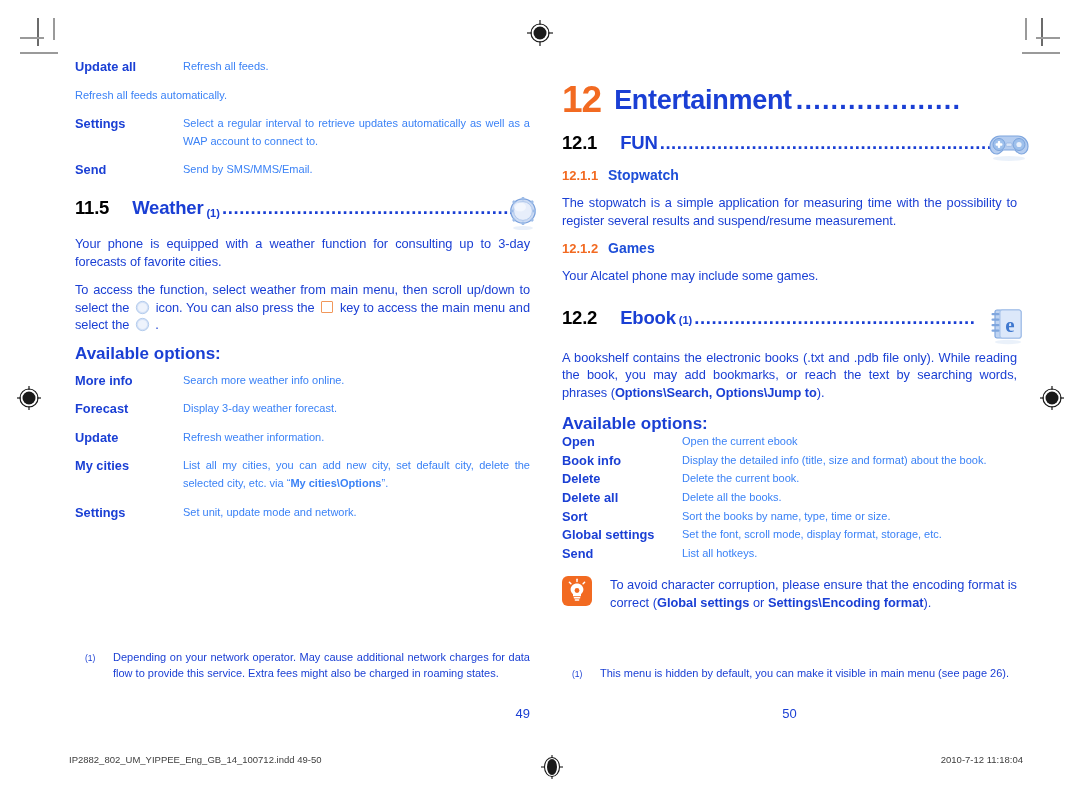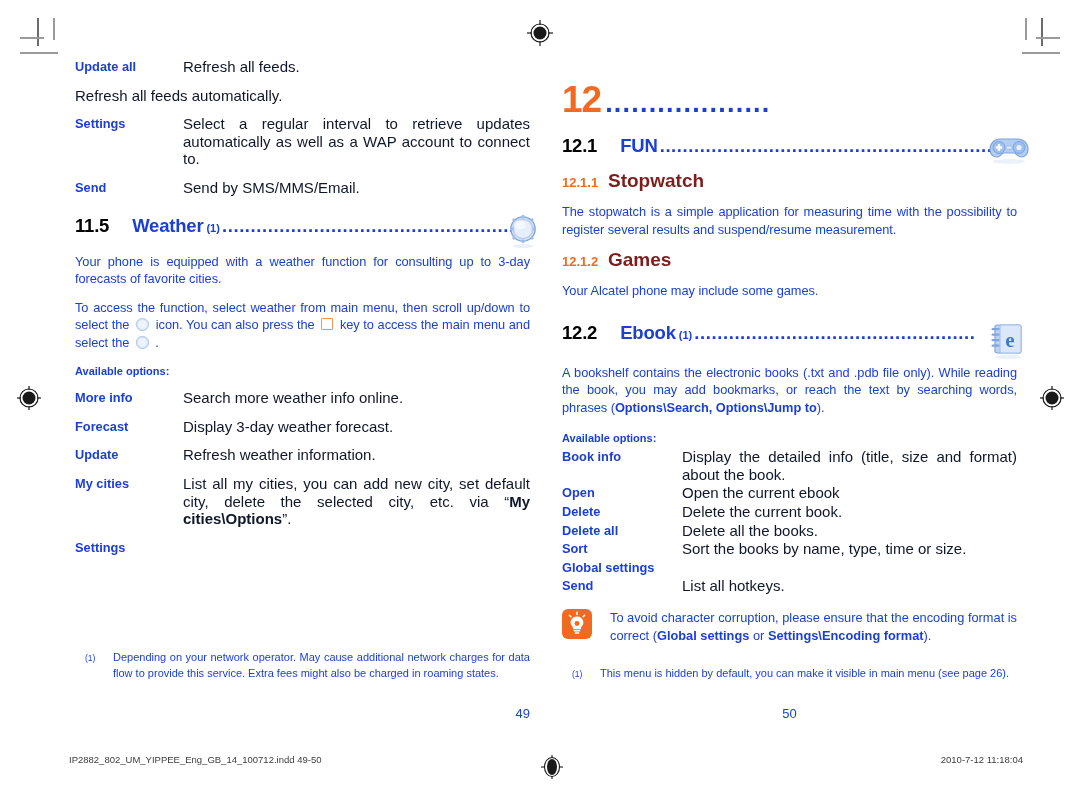--- a/index.html
+++ b/index.html
@@ -46,32 +46,32 @@
   .opt-row.tight { margin-bottom:1px; }
   .opt-term {
     color:#1a3fd4;
     font-weight:bold;
     font-size:12.8px;
     line-height:17.6px;
     flex:0 0 108px;
   }
   .opt-term.wide { flex:0 0 120px; }
   .opt-desc {
-    color:#0f172a;
-    font-size:15px;
+    color:#3b82f6;
+    font-size:11px;
     line-height:17.6px;
     flex:1;
     text-align:justify;
   }
   .opt-desc.nojust { text-align:left; }
 
   .avail {
     color:#1a3fd4;
     font-weight:bold;
-    font-size:11px;
+    font-size:17px;
     line-height:17.6px;
     margin-bottom:9px;
   }
   .avail.tight { margin-bottom:1px; }
 
   
   .chapter {
     display:flex;
     align-items:baseline;
     margin-bottom:12px;
@@ -145,22 +145,22 @@
     align-items:baseline;
     margin-bottom:11px;
   }
   .h3-num {
     color:#f26a21;
     font-size:13px;
     font-weight:bold;
     flex:0 0 46px;
   }
   .h3-title {
-    color:#7f1d1d;
-    font-size:19px;
+    color:#1d4ed8;
+    font-size:14px;
     font-weight:bold;
   }
 
   
   .head-icon {
     position:absolute;
     right:-8px;
     bottom:-10px;
     width:42px;
     height:36px;
@@ -303,21 +303,21 @@
       <div class="opt-row">
         <div class="opt-term">Settings</div>
         <div class="opt-desc">Select a regular interval to retrieve updates automatically as well as a WAP account to connect to.</div>
       </div>
       <div class="opt-row">
         <div class="opt-term">Send</div>
         <div class="opt-desc nojust">Send by SMS/MMS/Email.</div>
       </div>
     </div>
 
-    <div class="h2" style="margin-top:18px;margin-bottom:16px;">
+    <div class="h2" style="margin-top:18px;margin-bottom:16px;align-items:flex-end;">
       <span class="h2-num">11.5</span>
       <span class="h2-title">Weather</span>
       <span class="h2-sup">(1)</span>
       <span class="h2-dots">........................................................</span>
       <span class="head-icon" style="right:-14px;bottom:-12px;">
         <svg width="42" height="36" viewBox="0 0 42 36">
           <g transform="translate(8,2)">
             <circle cx="13" cy="14" r="12.2" fill="#cddcf4" stroke="#7da3dd" stroke-width="1.3"></circle>
             <circle cx="13" cy="14" r="9.4" fill="#e7eefb" stroke="#a9c3ea" stroke-width="0.9"></circle>
             <g fill="#9dbce8">
@@ -373,35 +373,37 @@
       <div class="opt-row">
         <div class="opt-term">Update</div>
         <div class="opt-desc nojust">Refresh weather information.</div>
       </div>
       <div class="opt-row">
         <div class="opt-term">My cities</div>
         <div class="opt-desc">List all my cities, you can add new city, set default city, delete the selected city, etc. via “<b>My cities\Options</b>”.</div>
       </div>
       <div class="opt-row">
         <div class="opt-term">Settings</div>
+        <div class="opt-desc nojust">Set unit, update mode and network.</div>
       </div>
     </div>
 
     <div class="footnote" style="position:absolute;left:10px;top:592px;width:445px;">
       <div class="footnote-mark">(1)</div>
       <div class="footnote-text">Depending on your network operator. May cause additional network charges for data flow to provide this service. Extra fees might also be charged in roaming states.</div>
     </div>
 
     <div class="pagenum" style="top:648px;text-align:right;">49</div>
   </div>
 
   <div class="sheet right">
 
-    <div class="chapter" style="margin-top:22px;">
+    <div class="chapter" style="margin-top:22px;align-items:flex-end;">
       <span class="chapter-num">12</span>
+      <span class="chapter-title">Entertainment</span>
       <span class="chapter-dots">...................</span>
     </div>
 
     <div class="h2" style="margin-bottom:13px;">
       <span class="h2-num">12.1</span>
       <span class="h2-title">FUN</span>
       <span class="h2-dots">..............................................................</span>
       <span class="head-icon" style="right:-12px;bottom:-11px;">
         <svg width="44" height="34" viewBox="0 0 44 34">
           <g transform="translate(3,3)">
@@ -454,41 +456,42 @@
     </div>
 
     <p class="body" style="margin-bottom:13px;">
       <span>A bookshelf contains the electronic books (.txt and .pdb file only). While reading the book, you may add bookmarks, or reach the text by searching words, phrases (</span><b>Options\Search, Options\Jump to</b><span>).</span>
     </p>
 
     <div class="avail tight">Available options:</div>
 
     <div>
       <div class="opt-row tight">
+        <div class="opt-term wide">Open</div>
+        <div class="opt-desc nojust">Open the current ebook</div>
+      </div>
+      <div class="opt-row tight">
         <div class="opt-term wide">Book info</div>
         <div class="opt-desc">Display the detailed info (title, size and format) about the book.</div>
       </div>
       <div class="opt-row tight">
-        <div class="opt-term wide">Open</div>
-        <div class="opt-desc nojust">Open the current ebook</div>
-      </div>
-      <div class="opt-row tight">
         <div class="opt-term wide">Delete</div>
         <div class="opt-desc nojust">Delete the current book.</div>
       </div>
       <div class="opt-row tight">
         <div class="opt-term wide">Delete all</div>
         <div class="opt-desc nojust">Delete all the books.</div>
       </div>
       <div class="opt-row tight">
         <div class="opt-term wide">Sort</div>
         <div class="opt-desc nojust">Sort the books by name, type, time or size.</div>
       </div>
       <div class="opt-row tight">
         <div class="opt-term wide">Global settings</div>
+        <div class="opt-desc nojust">Set the font, scroll mode, display format, storage, etc.</div>
       </div>
       <div class="opt-row tight">
         <div class="opt-term wide">Send</div>
         <div class="opt-desc nojust">List all hotkeys.</div>
       </div>
     </div>
 
     <div class="tip">
       <div class="tip-icon">
         <svg width="30" height="30" viewBox="0 0 30 30">

